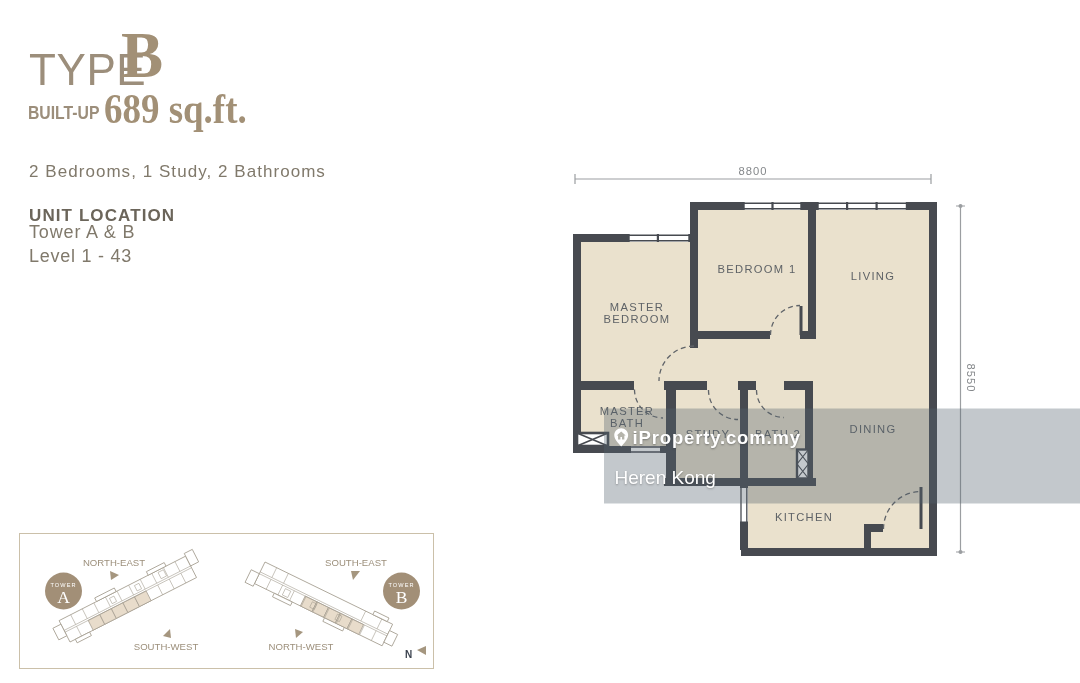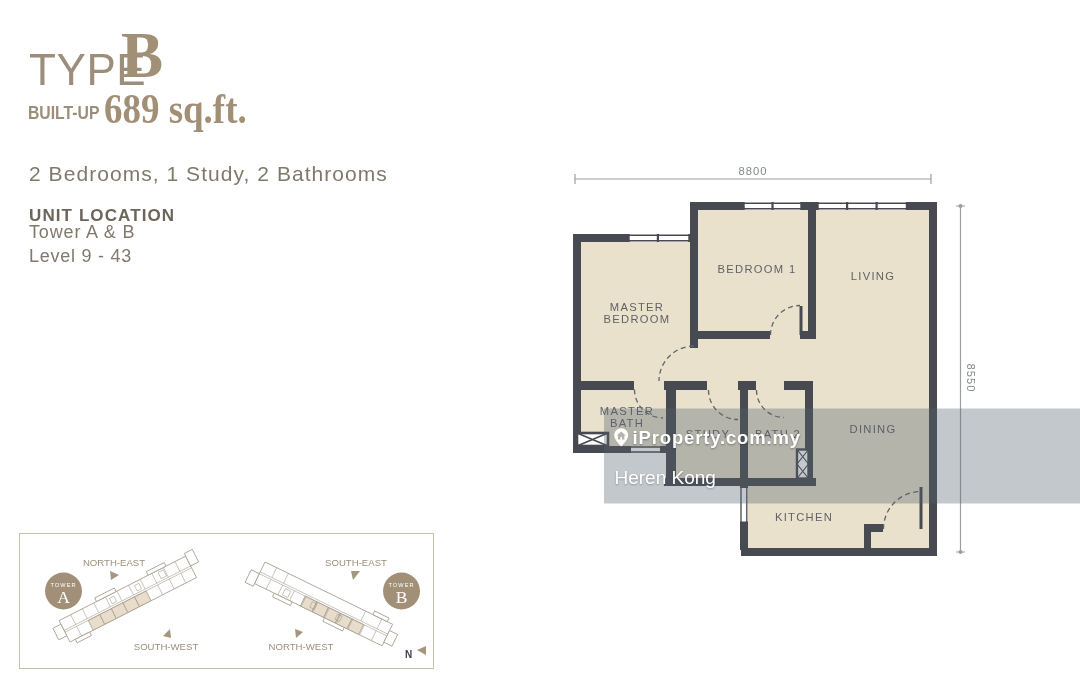--- a/index.html
+++ b/index.html
@@ -3,36 +3,36 @@
 <meta charset="utf-8">
 <style>
   html,body{margin:0;padding:0;background:#fff;}
   #page{position:relative;width:1080px;height:683px;background:#fff;overflow:hidden;
         font-family:"Liberation Sans", sans-serif;}
   .abs{position:absolute;}
   #type{left:29px;top:48.2px;color:#9c8e7b;font-size:44px;font-weight:400;letter-spacing:0.6px;line-height:1;text-align:right;}
   #bigB{left:121px;top:22.4px;color:#a29076;font-size:66.5px;font-family:"Liberation Serif",serif;font-weight:700;line-height:1;transform:scaleX(0.95);transform-origin:0 0;}
   #built{left:28px;top:105.4px;color:#9c8e7b;font-size:17.5px;font-weight:700;letter-spacing:0;line-height:1;transform:scaleX(0.9);transform-origin:0 0;}
   #sqft{left:104px;top:88.2px;color:#a29076;font-size:42px;font-family:"Liberation Serif",serif;font-weight:700;line-height:1;transform:scaleX(0.88);transform-origin:0 0;}
-  #beds{left:29px;top:163.4px;color:#80796b;font-size:21px;letter-spacing:1.05px;line-height:1;}
+  #beds{left:29px;top:163.4px;color:#80796b;font-size:17px;letter-spacing:1.05px;line-height:1;}
   #unitloc{left:29px;top:198.5px;color:#6b655a;font-size:17px;font-weight:700;letter-spacing:1.1px;line-height:1;margin-top:8px;}
   #towerab{left:29px;top:223px;color:#80796b;font-size:18px;letter-spacing:0.85px;line-height:1;}
   #level{left:29px;top:246.5px;color:#80796b;font-size:18px;letter-spacing:0.75px;line-height:1;}
 </style>
 </head>
 <body>
 <div id="page">
   <div class="abs" id="type">TYPE</div>
   <div class="abs" id="bigB">B</div>
   <div class="abs" id="built">BUILT-UP</div>
   <div class="abs" id="sqft">689 sq.ft.</div>
   <div class="abs" id="beds">2 Bedrooms, 1 Study, 2 Bathrooms</div>
   <div class="abs" id="unitloc">UNIT LOCATION</div>
   <div class="abs" id="towerab">Tower A &amp; B</div>
-  <div class="abs" id="level">Level 9 - 43</div>
+  <div class="abs" id="level">Level 1 - 43</div>
   <svg class="abs" style="left:0;top:0" width="1080" height="683" viewBox="0 0 1080 683">
 
     <g id="plan">
 
       <polygon points="573,234 690,234 690,202 937,202 937,556 741,556 741,486 666,486 666,453 573,453" fill="#eae1cd"></polygon>
 
       <g fill="#474a50">
         <rect x="573" y="234" width="55" height="8"></rect>
         <rect x="688" y="234" width="10" height="8"></rect>
         <rect x="690" y="202" width="53" height="8"></rect>

